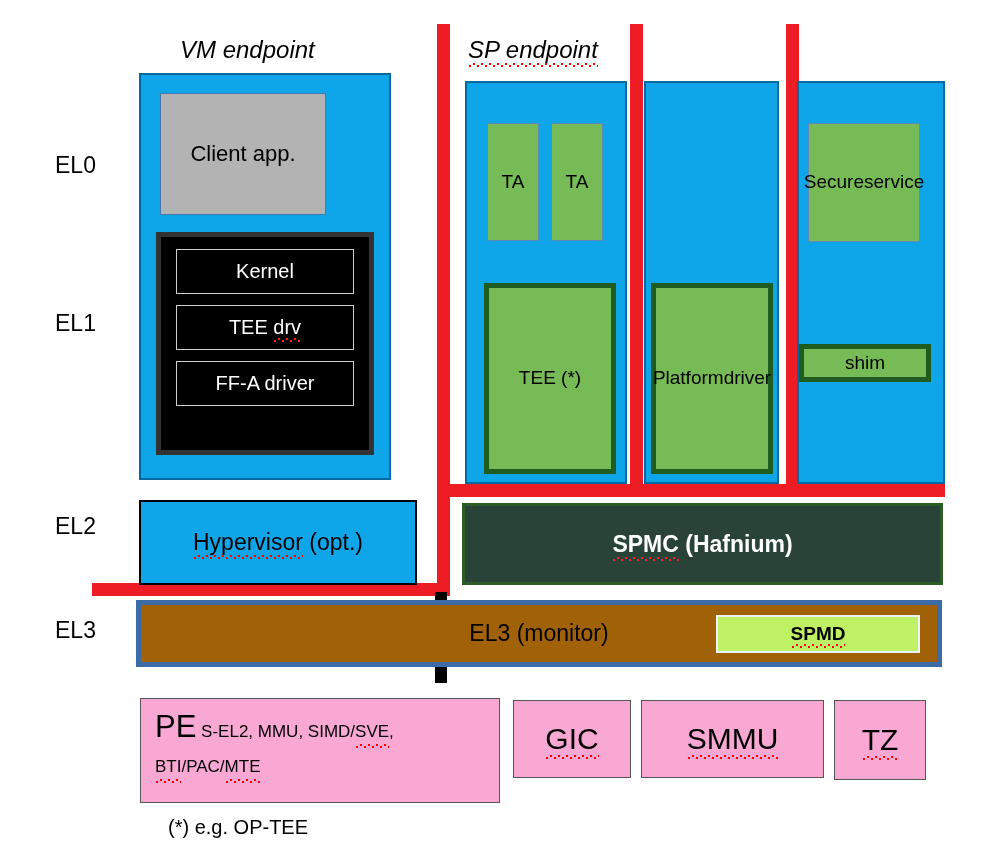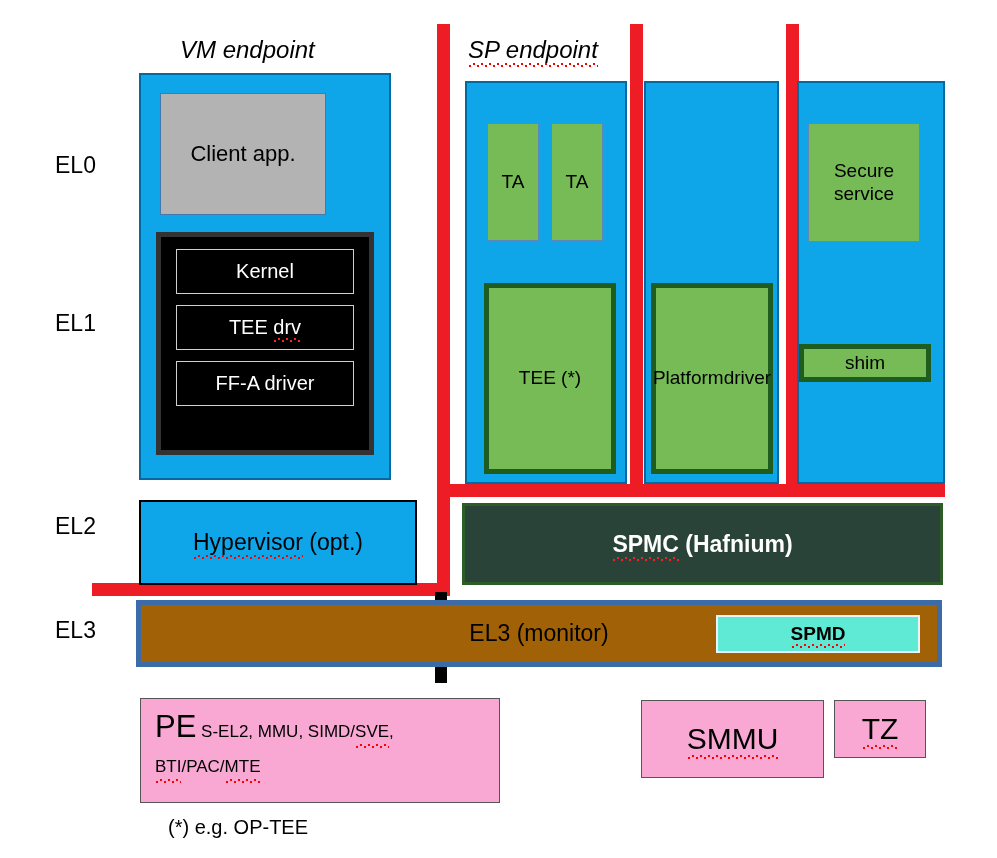--- a/index.html
+++ b/index.html
@@ -30,21 +30,21 @@
 
   
   .blackbox{background:#000;border:5px solid #333;}
   .blackitem{background:#000;border:1px solid #cfcfcf;color:#fff;font-size:20px;}
 
   
   .spmc{background:#2a4339;border:3px solid #2d5d27;color:#fff;font-weight:bold;font-size:23px;}
 
   
   .el3bar{background:#a16207;border:5px solid #3b6ca8;font-size:23px;color:#000;}
-  .spmd{background:#5eead4;border:2px solid #eaf3f8;font-weight:bold;font-size:19px;color:#000;}
+  .spmd{background:#bef264;border:2px solid #eaf3f8;font-weight:bold;font-size:19px;color:#000;}
 
   
   .hw{border:1px solid #555;background:#f9a8d4;font-size:30px;}
 
   
   .red{background:#ee1c25;}
   .blk{background:#000;}
 
   
   .sq{position:relative;display:inline-block;}
@@ -111,21 +111,21 @@
 
   <div class="abs outline" style="left:644px;top:81px;width:135px;height:403px;"></div>
 
   <div class="abs box green-thick" style="left:651px;top:283px;width:122px;height:191px;flex-direction:row;">
     <span>Platform</span>
     <span>driver</span>
   </div>
 
   <div class="abs outline" style="left:797px;top:81px;width:148px;height:403px;"></div>
 
-  <div class="abs box green" style="left:808px;top:123px;width:112px;height:119px;flex-direction:column;">
+  <div class="abs box green" style="left:808px;top:123px;width:112px;height:119px;flex-direction:row;">
     <span>Secure</span>
     <span>service</span>
   </div>
 
   <div class="abs box green-thick" style="left:799px;top:344px;width:132px;height:38px;">shim</div>
 
   <div class="abs box outline" style="left:139px;top:500px;width:278px;height:85px;border-color:#000;">
     <span class="hyp"><span class="sq">Hypervisor</span><span> (opt.)</span></span>
   </div>
 
@@ -137,22 +137,25 @@
   <div class="abs box spmd" style="left:716px;top:615px;width:204px;height:38px;">
     <span class="sq">SPMD</span>
   </div>
 
   <div class="abs hw" style="left:140px;top:698px;width:360px;height:105px;padding:10px 14px;">
     <div>
       <span class="pe-title">PE</span><span class="pe-sub">&nbsp;<span>S-EL2, MMU, SIMD/</span><span class="sq">SVE</span><span>,</span><br><span class="sq">BTI</span><span>/PAC/</span><span class="sq">MTE</span></span>
     </div>
   </div>
 
+  <div class="abs box hw" style="left:513px;top:700px;width:118px;height:78px;">
+    <span class="sq">GIC</span>
+  </div>
   <div class="abs box hw" style="left:641px;top:700px;width:183px;height:78px;">
     <span class="sq">SMMU</span>
   </div>
-  <div class="abs box hw" style="left:834px;top:700px;width:92px;height:58px;">
+  <div class="abs box hw" style="left:834px;top:700px;width:92px;height:80px;">
     <span class="sq">TZ</span>
   </div>
 
   <div class="abs note" style="left:168px;top:816px;">(*) e.g. OP-TEE</div>
 
 </div>
 
 </body></html>

